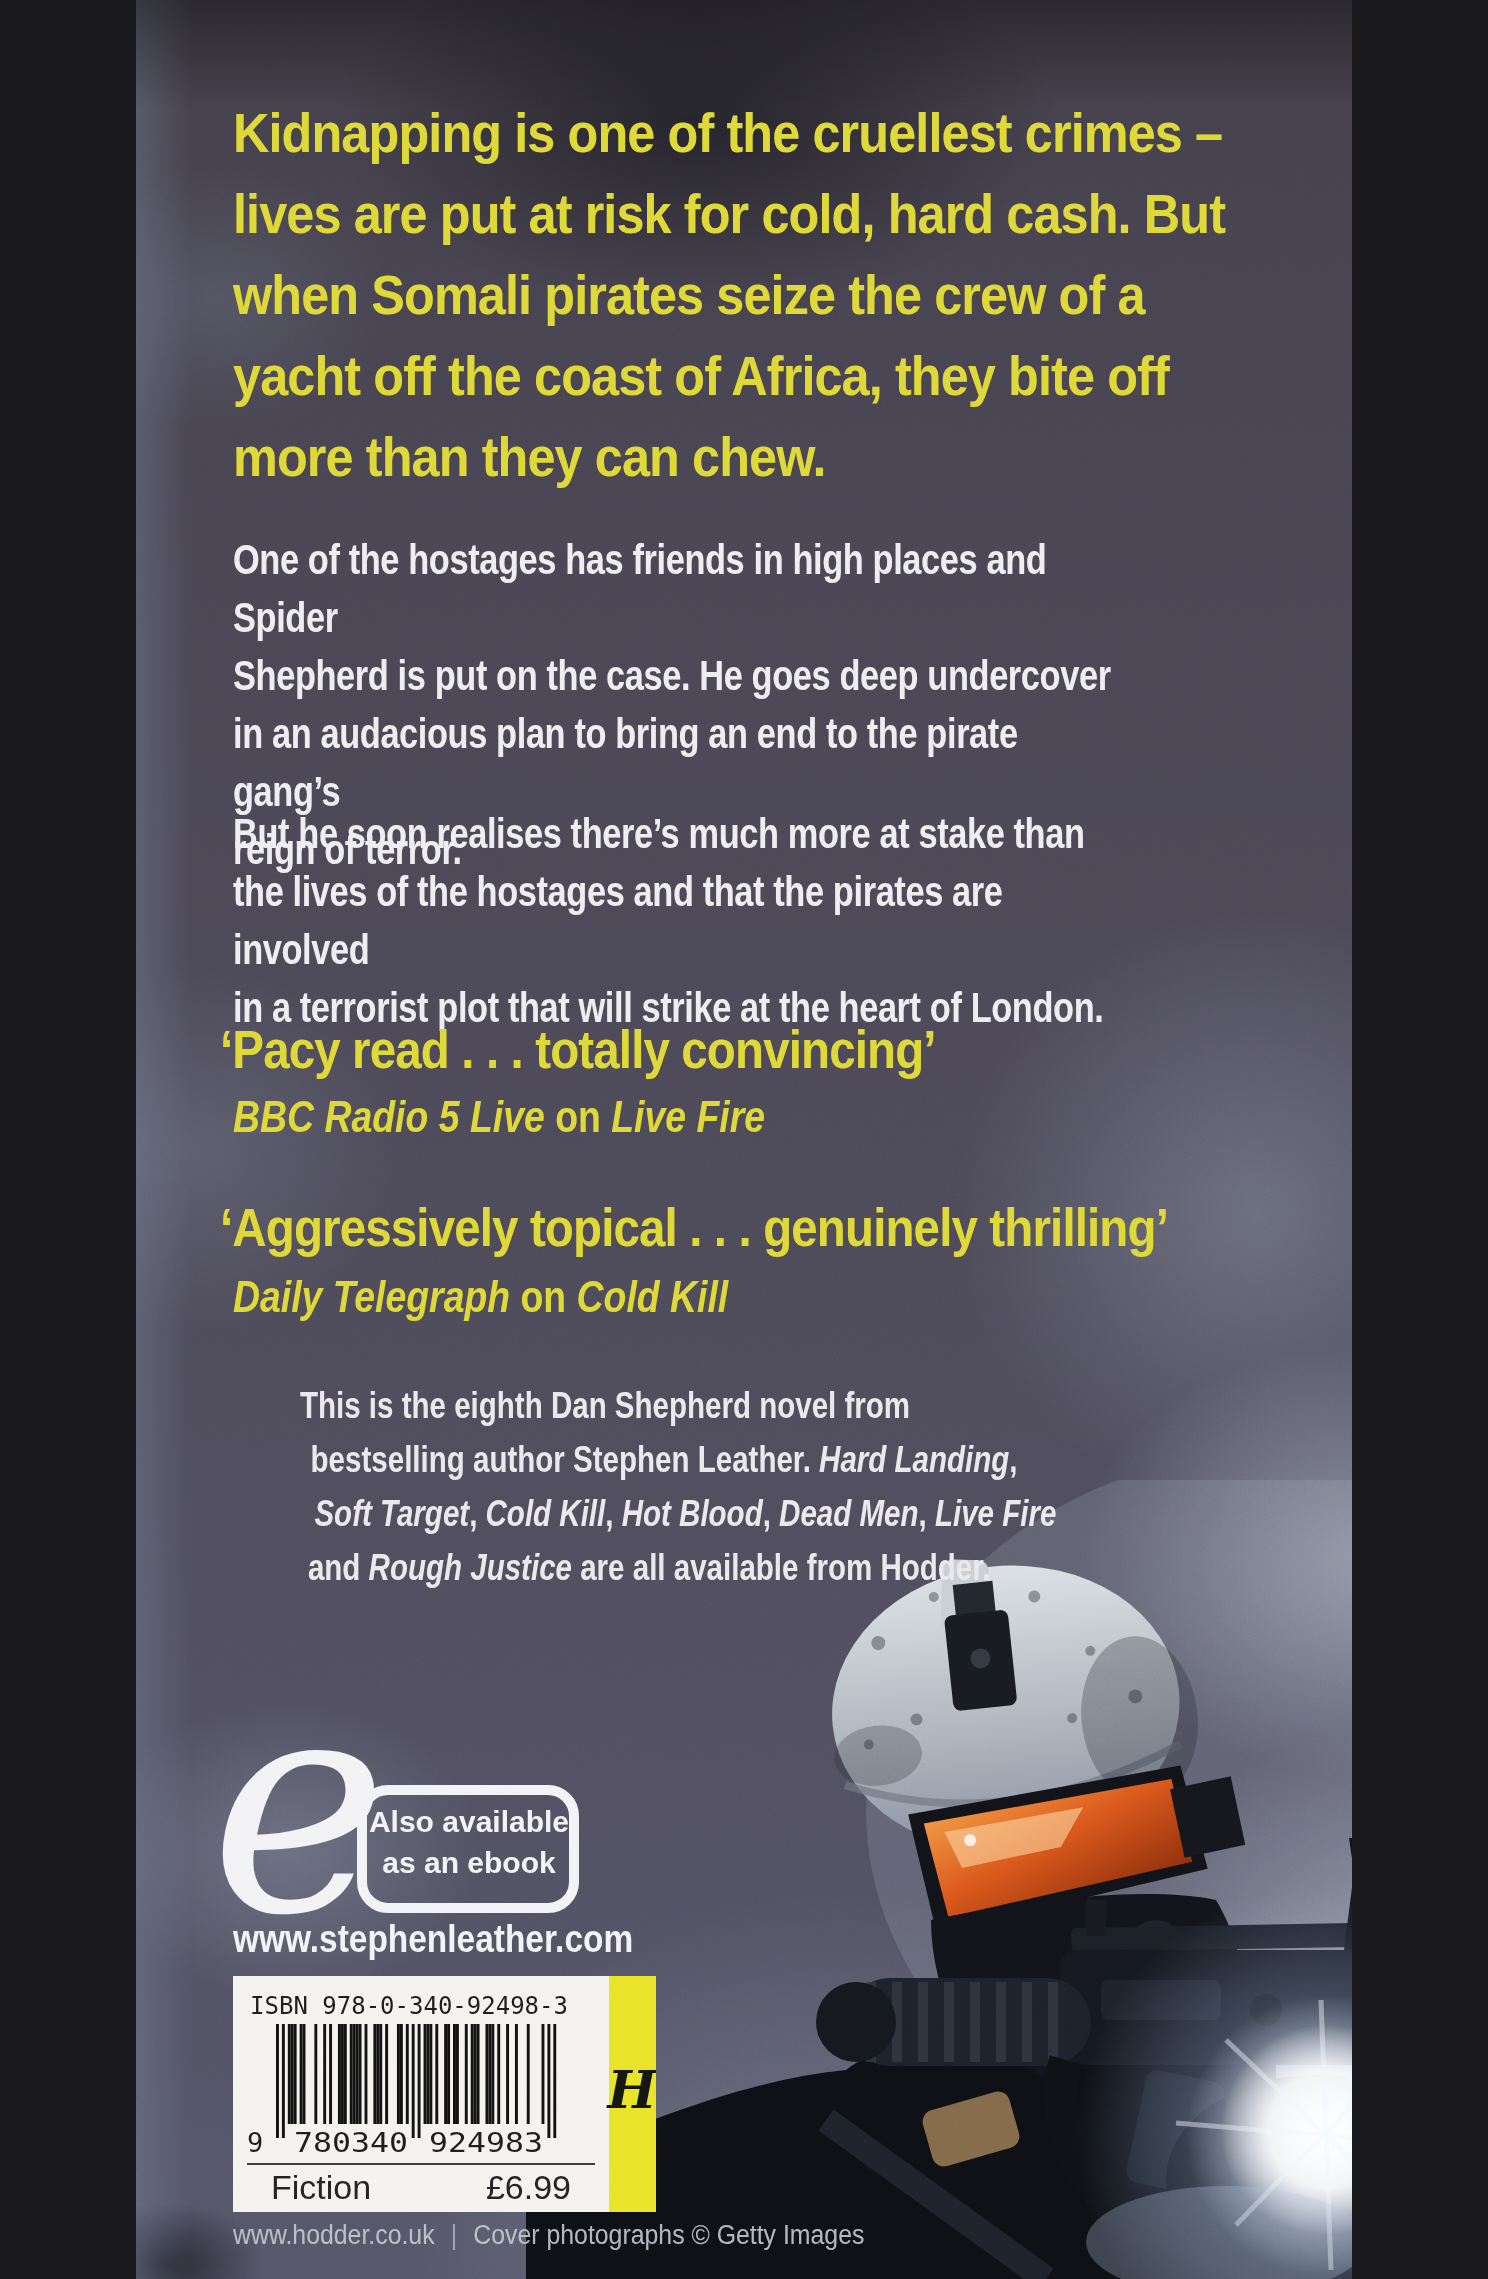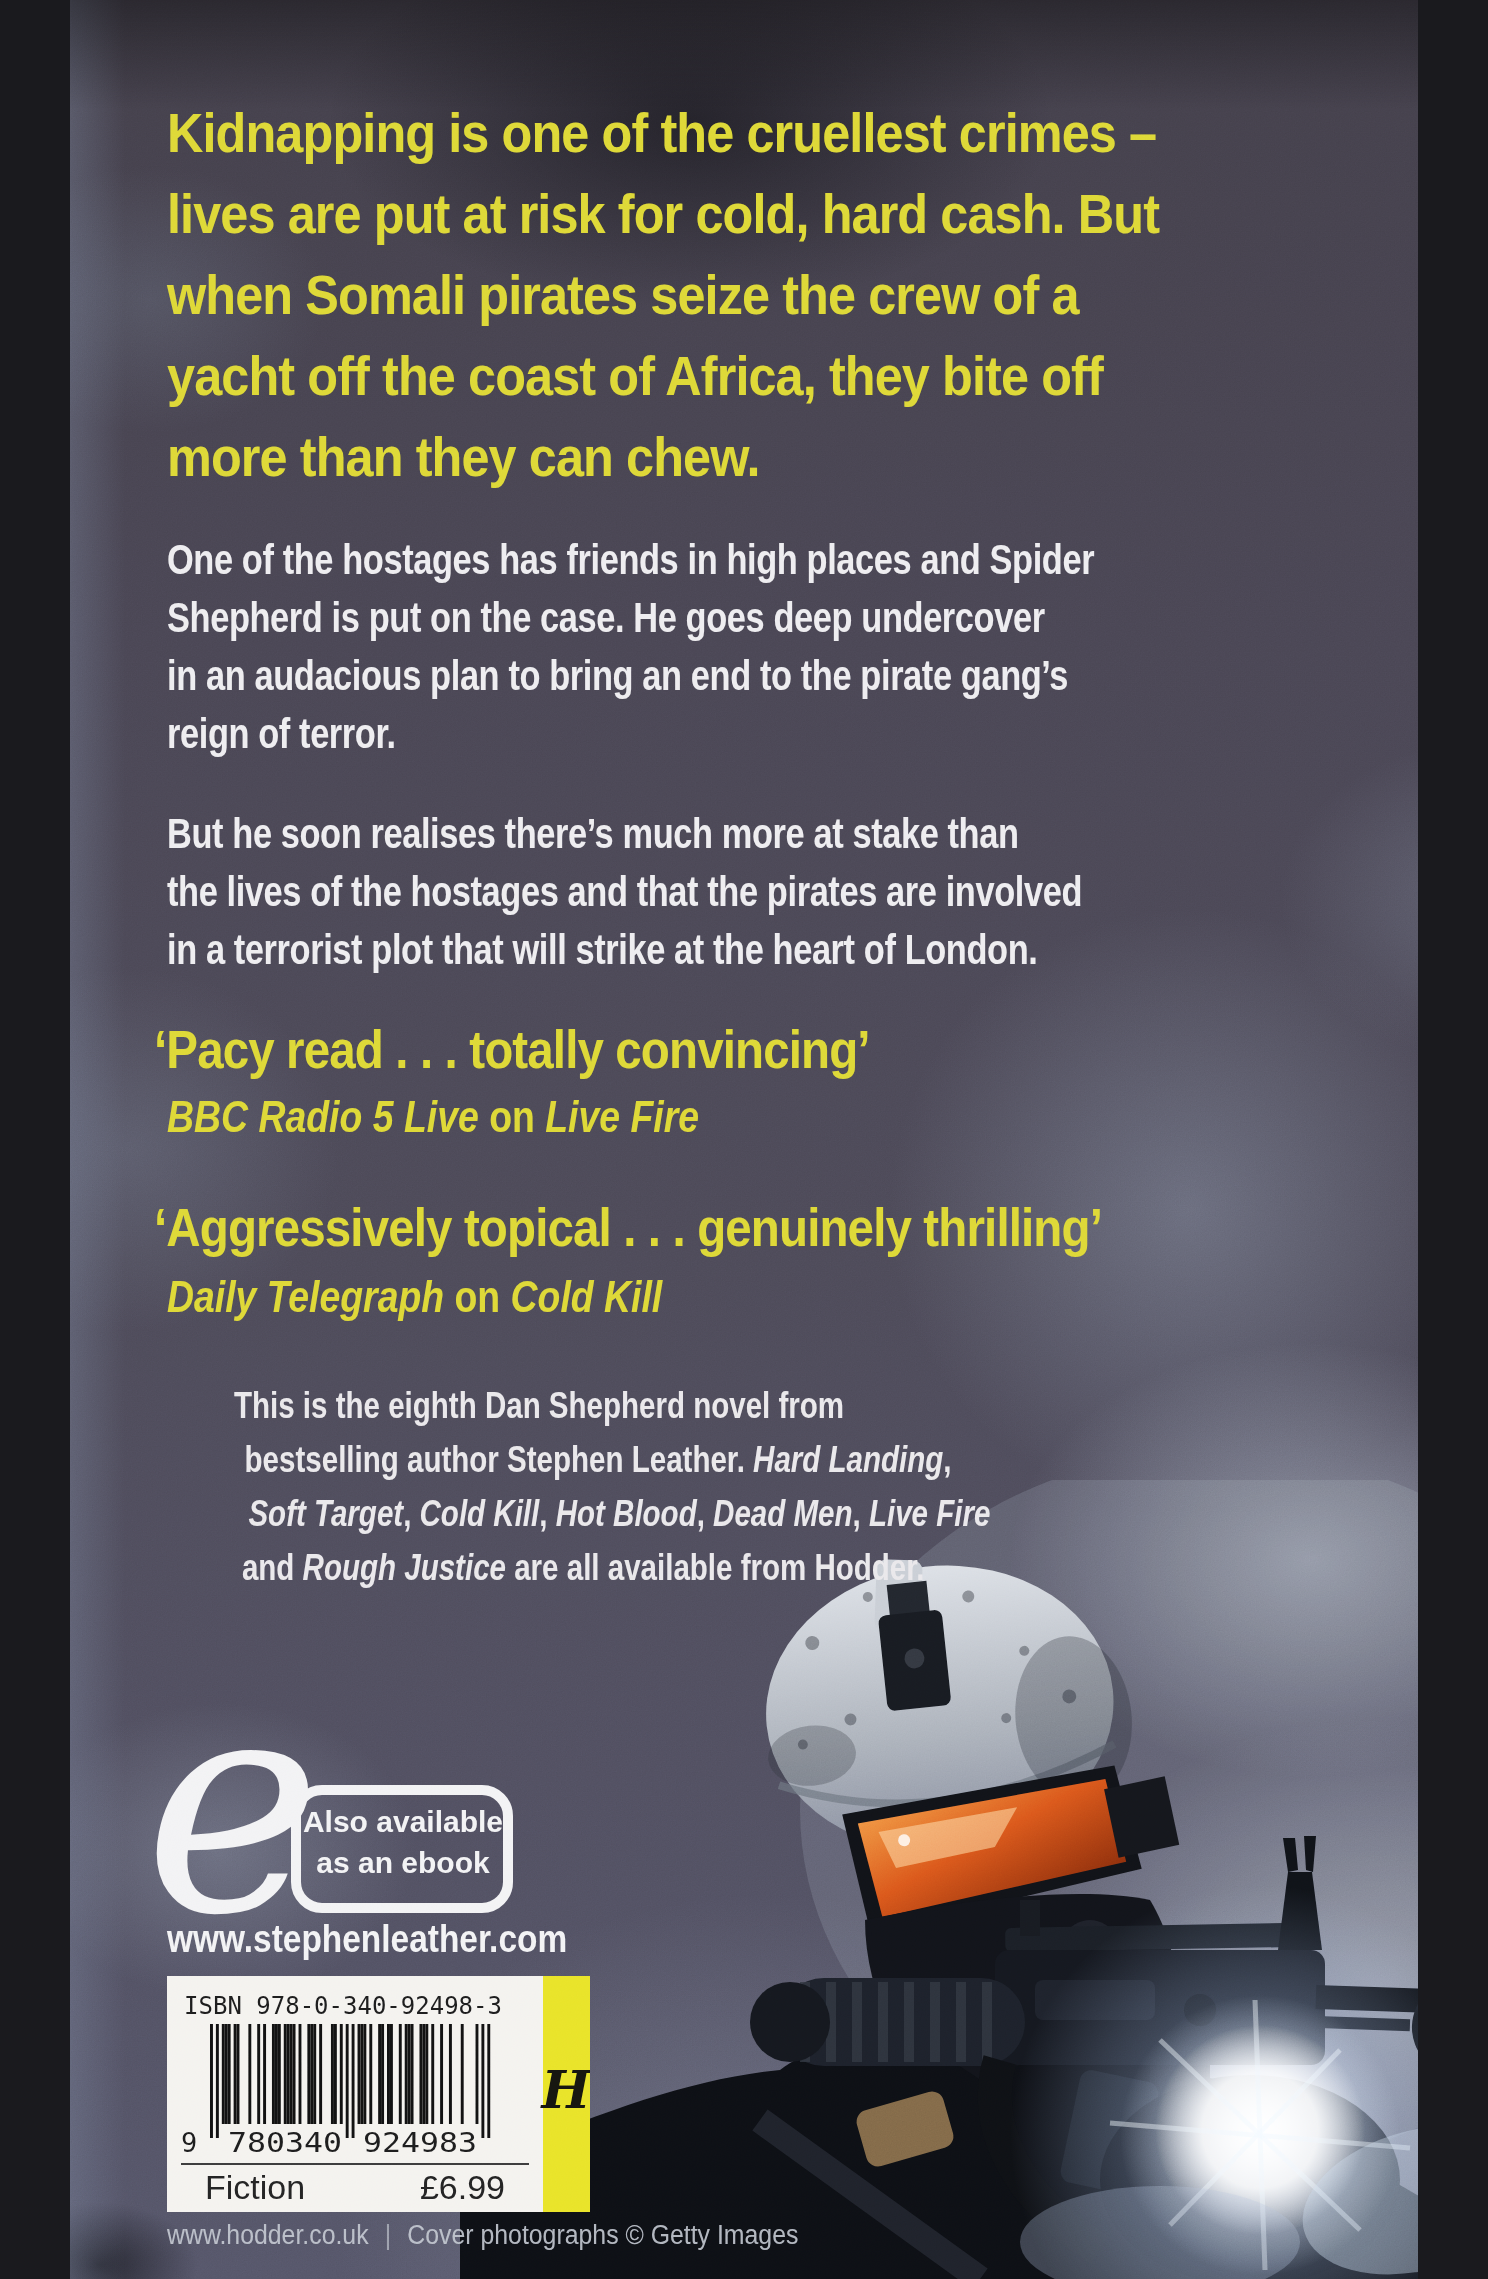--- a/index.html
+++ b/index.html
@@ -1,18 +1,18 @@
 <!DOCTYPE html>
 <html><head>
 <meta charset="utf-8">
 <title>Book Back Cover</title>
 <style>
   html,body{margin:0;padding:0;background:#1a1a1e;}
   #poster{
-    position:relative;width:1348px;height:2279px;margin:0 auto;overflow:hidden;
+    position:relative;width:1216px;height:2279px;margin:0 auto;overflow:hidden;
     font-family:"Liberation Sans",sans-serif;
     background:
       linear-gradient(180deg, rgba(0,0,0,.38), rgba(0,0,0,0) 110px),
       linear-gradient(90deg, rgba(125,136,158,.30) 0px, rgba(125,136,158,0) 55px),
       radial-gradient(ellipse 520px 270px at 46% 120px, rgba(10,10,14,.55), rgba(10,10,14,0) 70%),
       radial-gradient(ellipse 430px 310px at 1240px 1560px, rgba(186,195,209,.55), rgba(186,195,209,0) 70%),
       radial-gradient(ellipse 500px 390px at 1310px 1990px, rgba(198,206,219,.50), rgba(198,206,219,0) 70%),
       radial-gradient(ellipse 430px 430px at 1120px 1210px, rgba(150,160,178,.38), rgba(150,160,178,0) 70%),
       radial-gradient(ellipse 300px 230px at 1420px 900px, rgba(140,150,168,.30), rgba(140,150,168,0) 70%),
       radial-gradient(ellipse 280px 210px at 150px 1850px, rgba(152,162,177,.35), rgba(152,162,177,0) 70%),

